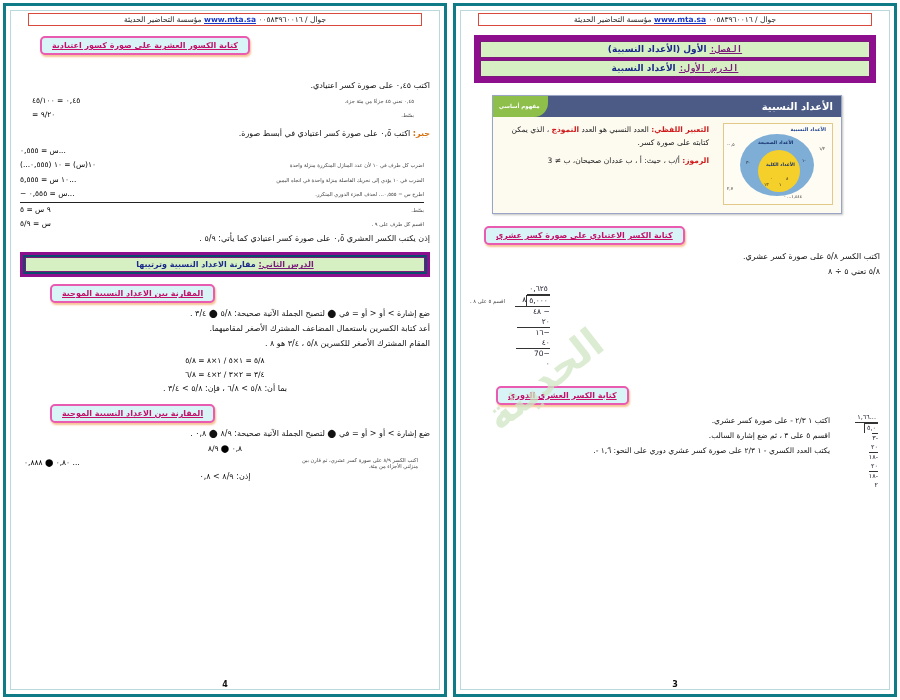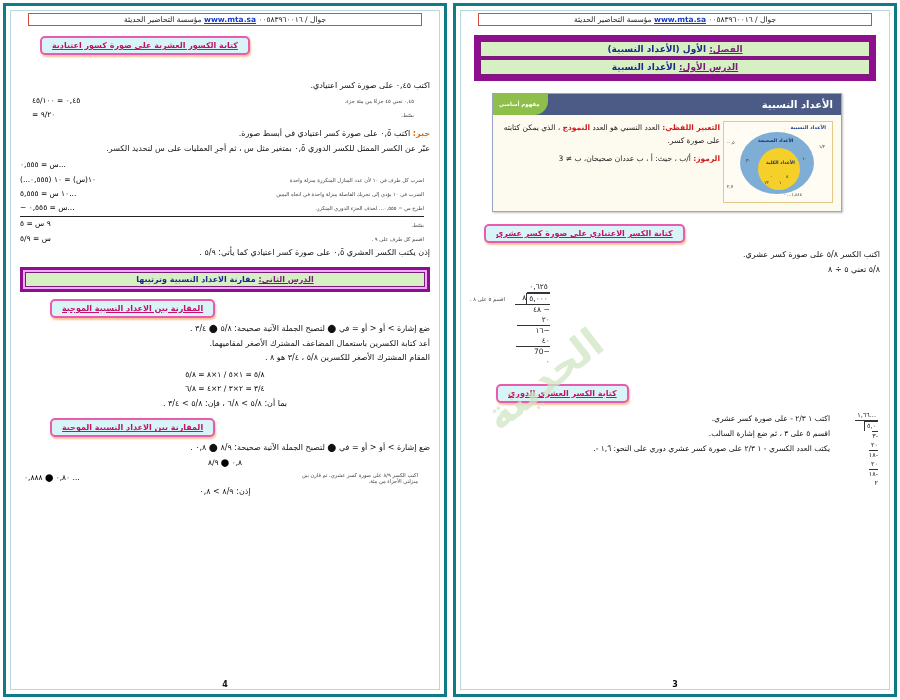--- a/index.html
+++ b/index.html
@@ -45,21 +45,21 @@
   .title-row{
     background:#d6f0c4;
     border:1px solid #7a1b7a;
     text-align:center;
     font-size:9px;
     font-weight:bold;
     color:#1b2a8a;
     padding:2px 0;
   }
   .title-row + .title-row{margin-top:2px;}
-  .title-row .lbl{color:#7a1b7a;text-decoration:underline;}
+  .title-row .lbl{color:#7a1b7a;text-decoration:underline;font-family:Liberation Mono, monospace;}
 
   
   .concept{
     margin:12px 52px 0 36px;
     border:1px solid #9aa4c4;
     background:#fdfaf0;
     box-shadow:1px 1px 2px rgba(0,0,0,.25);
     position:relative;
   }
   .concept-bar{
@@ -78,21 +78,21 @@
     background:#8dbf4a;
     color:#fff;
     font-size:5.5px;
     padding:2px 8px 2px 6px;
     height:17px;line-height:17px;
     border-bottom-right-radius:14px;
   }
   .concept-body{
     display:flex;flex-direction:row-reverse;
     padding:6px 8px 8px 6px;
-    gap:3px;
+    gap:14px;
     align-items:flex-start;
   }
   .concept-text{
     flex:1;
     font-size:7.5px;
     line-height:1.75;
     color:#1a1a1a;
     text-align:right;
     direction:rtl;
   }
@@ -167,21 +167,21 @@
     opacity:.75;
     pointer-events:none;
     white-space:nowrap;
     font-family:"DejaVu Sans","Liberation Sans",sans-serif;
   }
 
   
   .lesson2{
     margin:6px 14px 0 14px;
     border:3px solid #8e0f8e;
-    background:#f0abfc;
+    background:#0c4a6e;
     padding:2px;
   }
   .lesson2 .inner{
     background:#d6f0c4;border:1px solid #7a1b7a;
     text-align:center;font-size:8px;font-weight:bold;color:#1b2a8a;padding:2px 0;
   }
   .lesson2 .inner .lbl{color:#7a1b7a;text-decoration:underline;}
 
   .pagenum{
     position:absolute;bottom:5px;left:0;right:0;
@@ -357,21 +357,20 @@
     </div>
     <div style="display:flex;flex-direction:row-reverse;align-items:center;gap:8px;padding:0 30px 0 26px;">
       <div class="eqline" style="flex:0 0 auto;margin-right:auto;">= ٩/٢٠</div>
       <div class="note" style="flex:0 0 auto;">بسّط.</div>
     </div>
 
     <div class="txt" style="margin-top:5px;padding:0 14px 0 22px;">
       <span class="orange">جبر:</span>
       <span>اكتب ٠,٥̄ على صورة كسر اعتيادي في أبسط صورة.</span>
     </div>
-    <div class="txt" style="padding:0 14px 0 22px;line-height:1.8;">عبّر عن الكسر الممثل للكسر الدوري ٠,٥̄ بمتغير مثل س ، ثم أجرِ العمليات على س لتحديد الكسر.</div>
 
     <div style="padding:2px 20px 0 14px;">
       <div style="display:flex;flex-direction:row-reverse;align-items:center;gap:6px;">
         <div class="eqline" style="margin-right:auto;">س = ٠,٥٥٥...</div>
         <div class="note"></div>
       </div>
       <div style="display:flex;flex-direction:row-reverse;align-items:center;gap:24px;">
         <div class="eqline" style="margin-right:auto;">١٠(س) = ١٠ (٠,٥٥٥...)</div>
         <div class="note">اضرب كل طرف في ١٠ لأن عدد المنازل المتكررة منزلة واحدة</div>
       </div>

